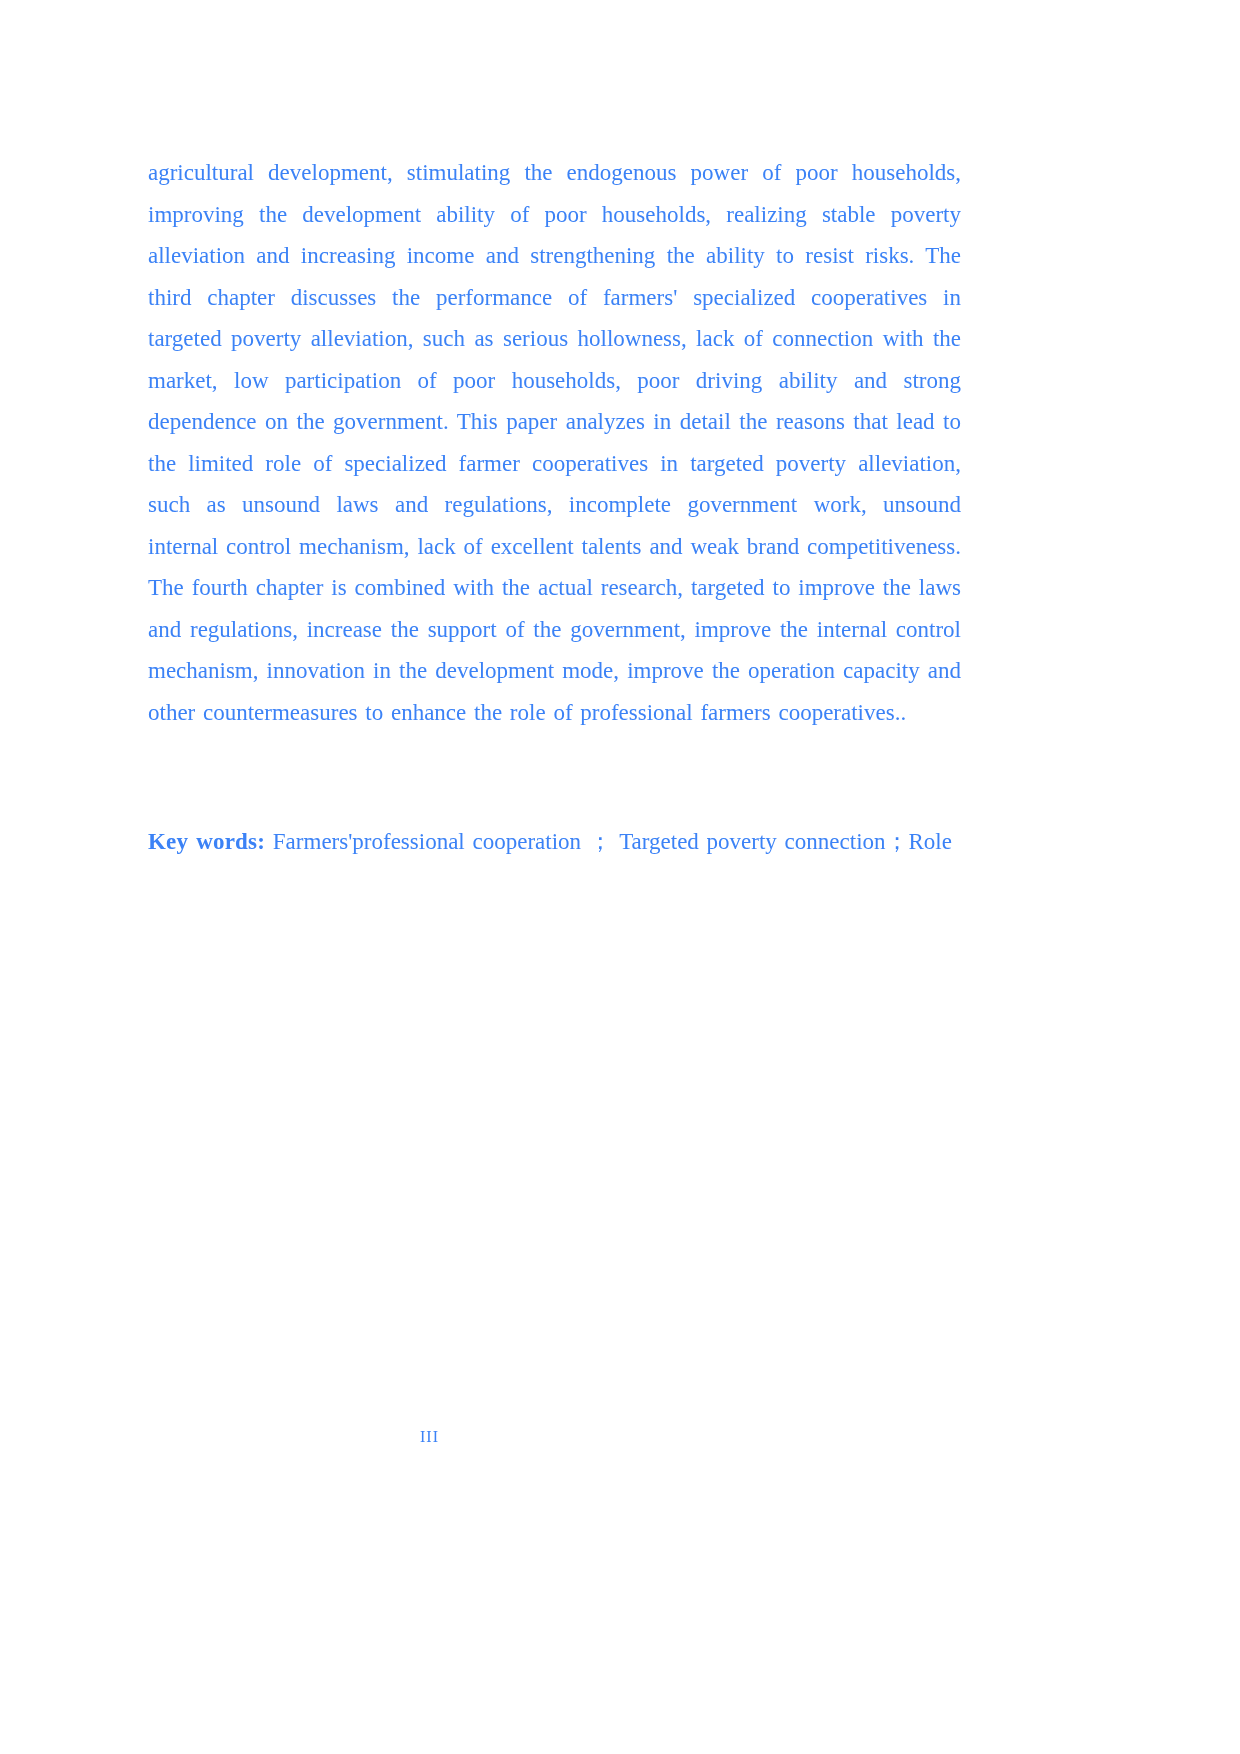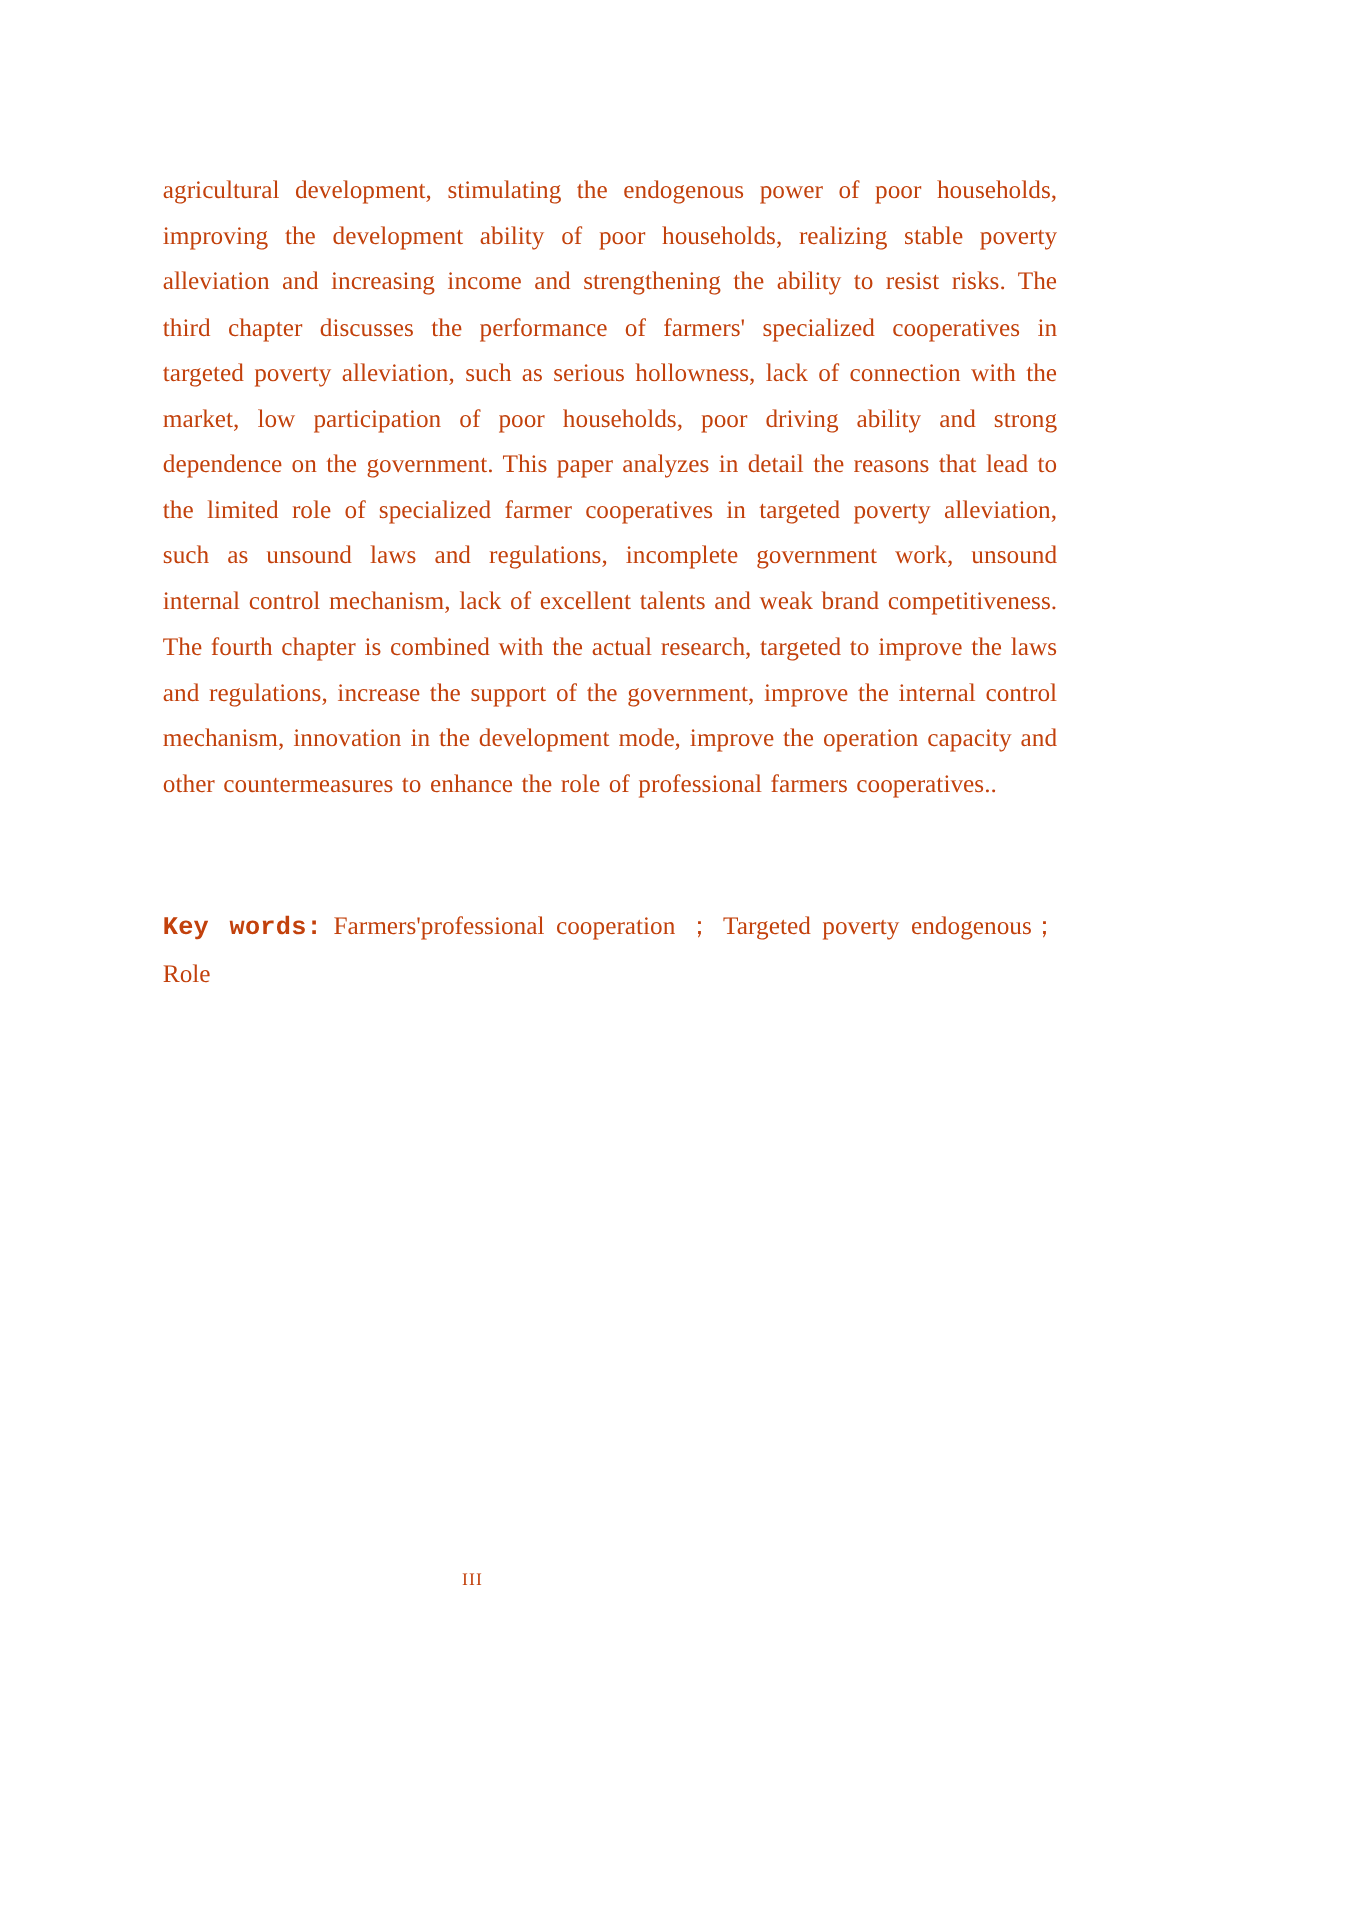--- a/index.html
+++ b/index.html
@@ -5,21 +5,21 @@
   html, body {
     margin: 0;
     padding: 0;
     background: #ffffff;
   }
   .page {
     position: relative;
     width: 1112px;
     height: 1754px;
     background: #ffffff;
-    color: #c2410c;
+    color: #3b82f6;
     font-family: "Liberation Serif", "DejaVu Serif", serif;
     overflow: hidden;
   }
   .content {
     position: absolute;
     left: 148px;
     top: 152px;
     width: 813px;
   }
   .body-text {
@@ -34,34 +34,33 @@
     margin: 88px 0 0 0;
     font-size: 23px;
     line-height: 41.5px;
     text-align: justify;
     text-justify: inter-word;
     word-spacing: 2px;
   }
   .keywords .kw-label {
     font-weight: bold;
     letter-spacing: 0.2px;
-    font-family: Liberation Mono, monospace;
   }
   .page-number {
     position: absolute;
     left: 420px;
     top: 1428px;
     width: 80px;
     text-align: left;
     font-size: 16px;
     letter-spacing: 1px;
   }
 </style>
 </head>
 <body>
 
 <div class="page">
   <div class="content">
     <p class="body-text">agricultural development, stimulating the endogenous power of poor households, improving the development ability of poor households, realizing stable poverty alleviation and increasing income and strengthening the ability to resist risks. The third chapter discusses the performance of farmers' specialized cooperatives in targeted poverty alleviation, such as serious hollowness, lack of connection with the market, low participation of poor households, poor driving ability and strong dependence on the government. This paper analyzes in detail the reasons that lead to the limited role of specialized farmer cooperatives in targeted poverty alleviation, such as unsound laws and regulations, incomplete government work, unsound internal control mechanism, lack of excellent talents and weak brand competitiveness. The fourth chapter is combined with the actual research, targeted to improve the laws and regulations, increase the support of the government, improve the internal control mechanism, innovation in the development mode, improve the operation capacity and other countermeasures to enhance the role of professional farmers cooperatives..</p>
-    <p class="keywords"><span class="kw-label">Key words:</span> <span>Farmers'professional cooperation ； Targeted poverty endogenous；Role</span></p>
+    <p class="keywords"><span class="kw-label">Key words:</span> <span>Farmers'professional cooperation ； Targeted poverty connection；Role</span></p>
   </div>
   <div class="page-number">III</div>
 </div>
 
 </body></html>

